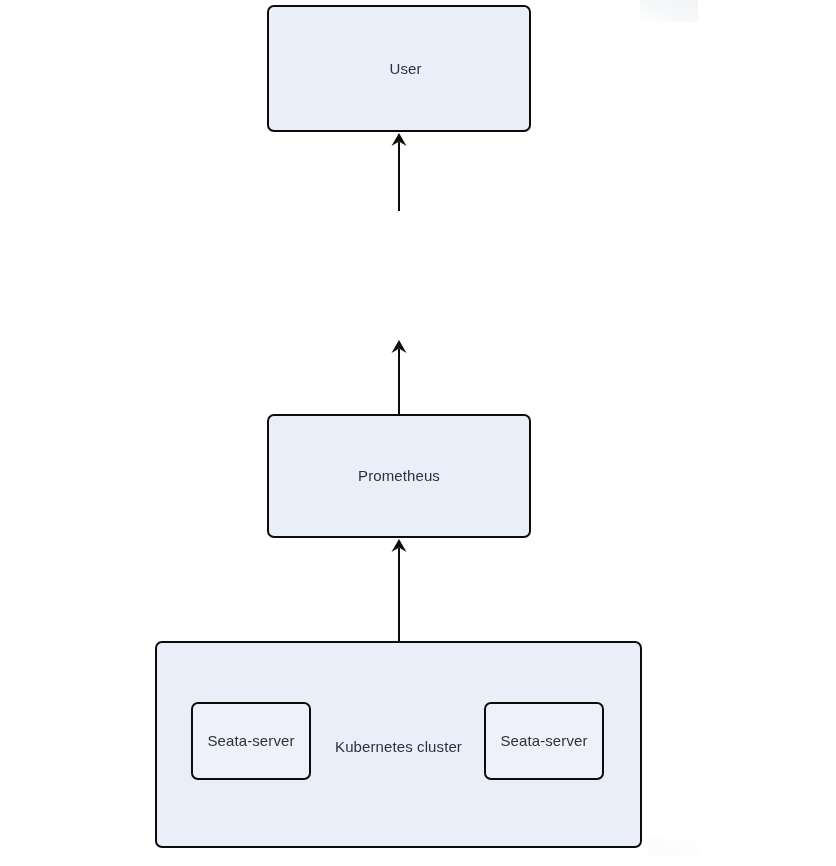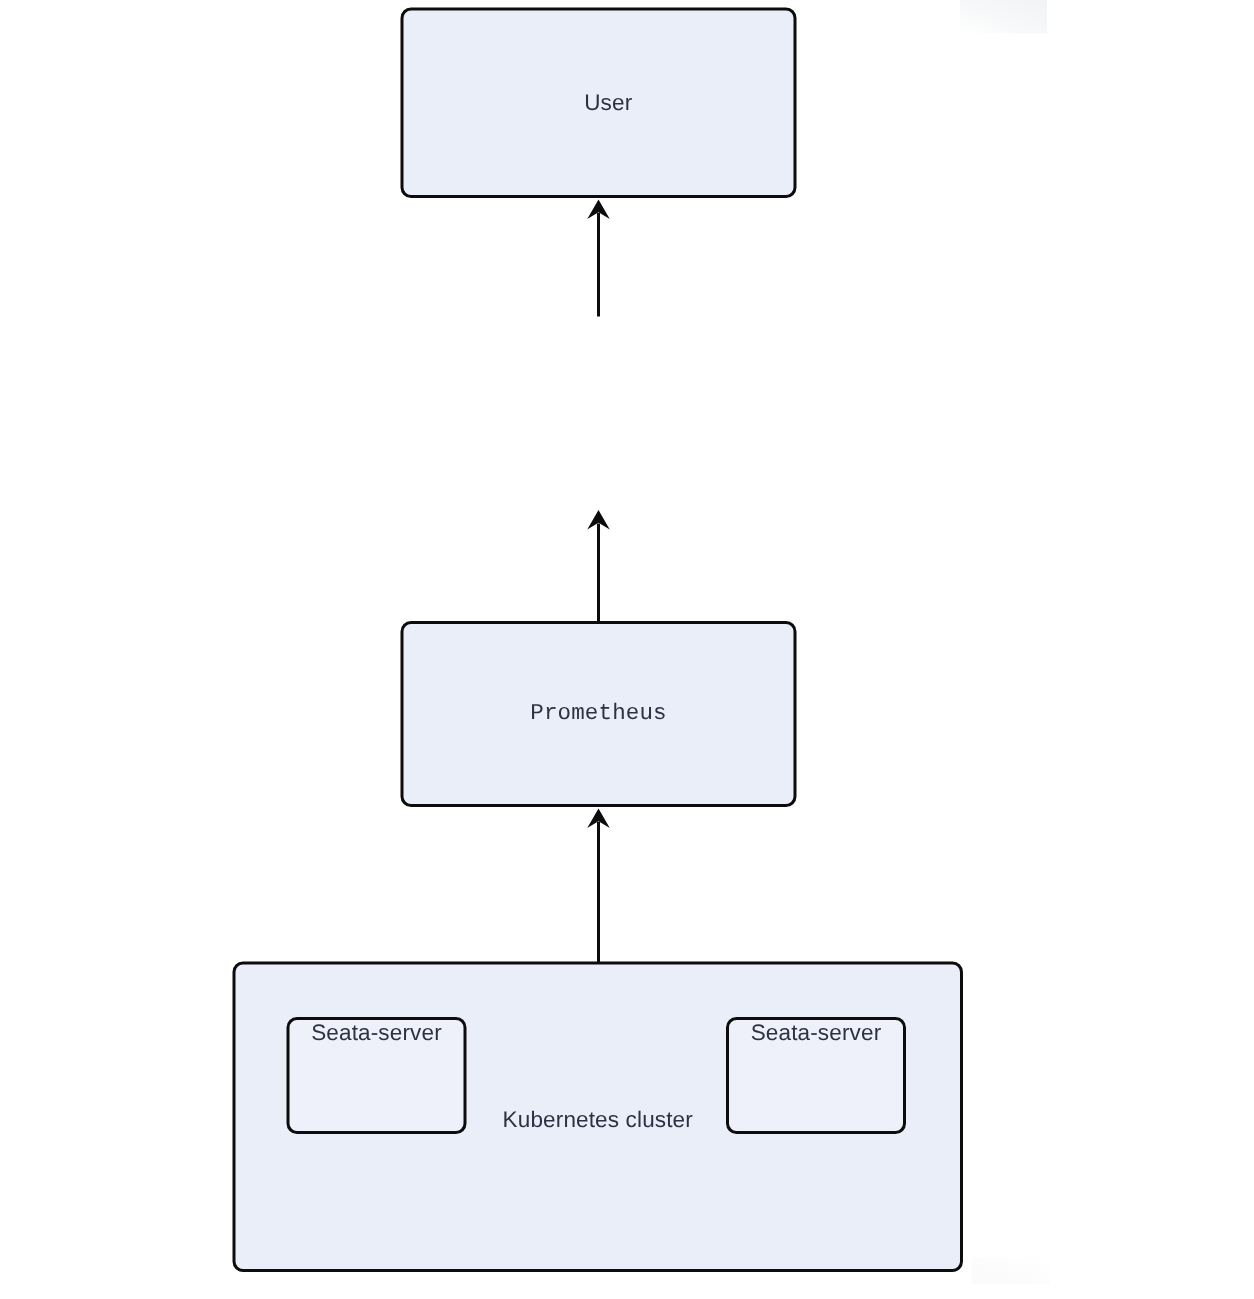--- a/index.html
+++ b/index.html
@@ -72,24 +72,26 @@
     top: 95px;
   }
 
   .node-inner {
     position: absolute;
     box-sizing: border-box;
     background: #eef1f9;
     border: 2px solid #0c0c0c;
     border-radius: 7px;
     display: flex;
+    align-items: center;
     justify-content: center;
     color: #2b3242;
     font-size: 15px;
     white-space: nowrap;
+    margin-top: 24px;
   }
 
   .edge {
     position: absolute;
     overflow: visible;
   }
   .edge svg {
     display: block;
     overflow: visible;
   }
@@ -114,21 +116,21 @@
   </div>
 
 
   <div class="edge" style="left:391px; top:339px; width:16px; height:75px;">
     <svg width="16" height="75" viewBox="0 0 16 75">
       <line x1="8" y1="75" x2="8" y2="10" stroke="#0c0c0c" stroke-width="2"></line>
       <path d="M 8 1 L 15.5 14 L 8 9.5 L 0.5 14 Z" fill="#0c0c0c"></path>
     </svg>
   </div>
 
-  <div class="node" style="left:267px; top:414px; width:264px; height:124px;font-family:Liberation Mono, monospace;">
+  <div class="node" style="left:267px; top:414px; width:264px; height:124px;">
     <span class="node-label">Prometheus</span>
   </div>
 
   <div class="edge" style="left:391px; top:538px; width:16px; height:104px;">
     <svg width="16" height="104" viewBox="0 0 16 104">
       <line x1="8" y1="104" x2="8" y2="10" stroke="#0c0c0c" stroke-width="2"></line>
       <path d="M 8 1 L 15.5 14 L 8 9.5 L 0.5 14 Z" fill="#0c0c0c"></path>
     </svg>
   </div>
 

